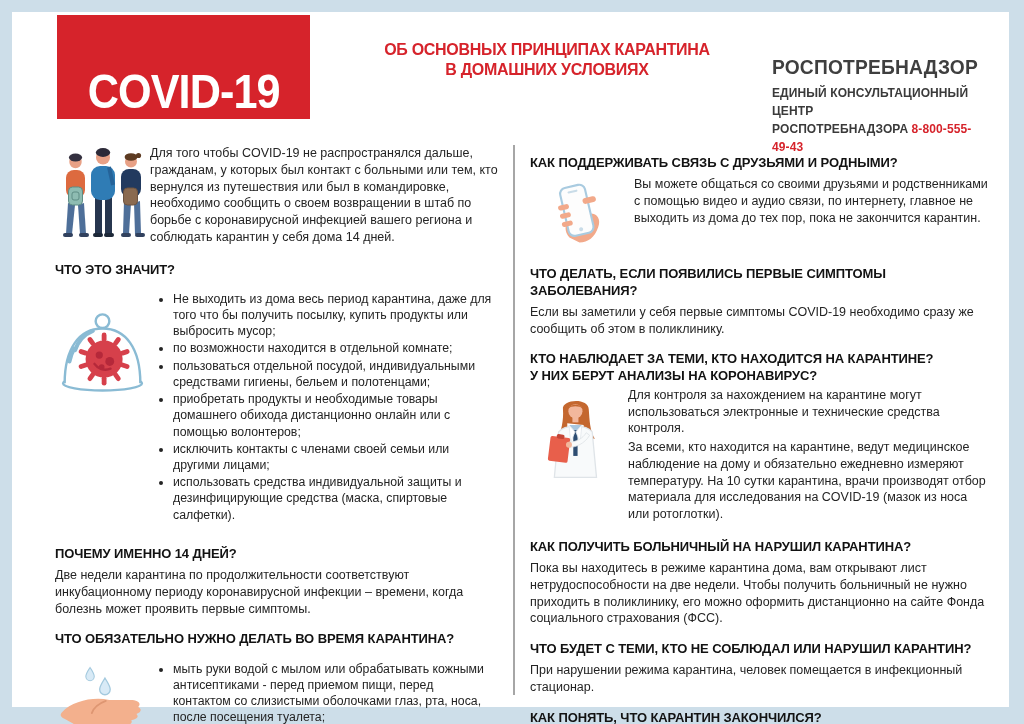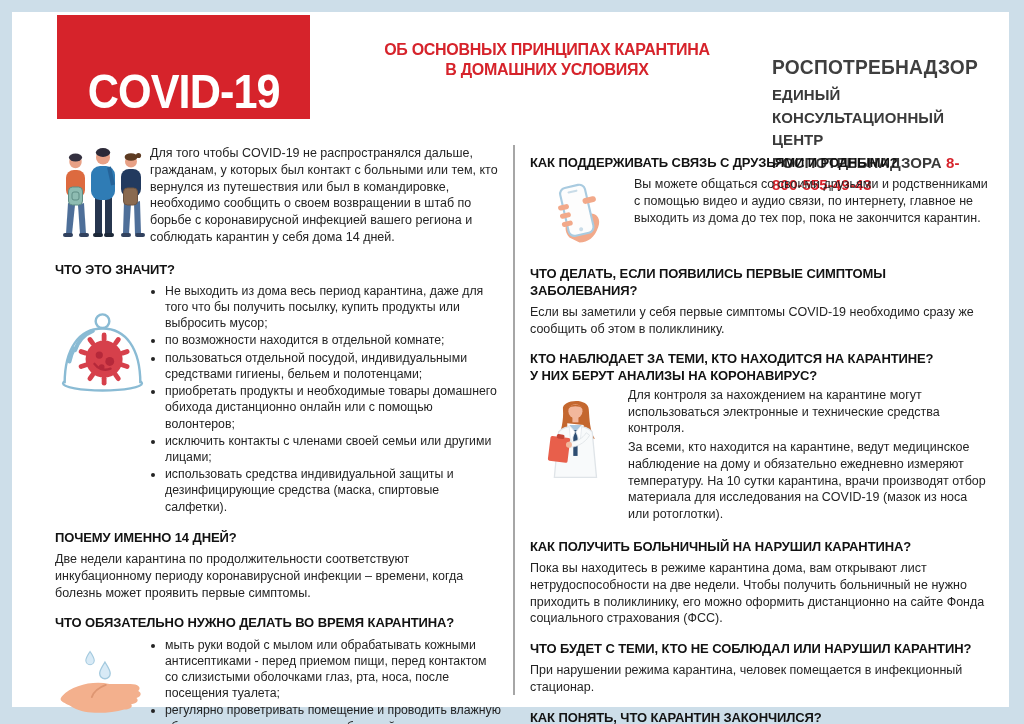--- a/index.html
+++ b/index.html
@@ -28,42 +28,42 @@
     letter-spacing:-.3px;
   }
   .org{
     position:absolute;left:760px;top:44px;width:215px;
   }
   .org-name{
     color:#3f3f3f;font-size:20px;font-weight:bold;letter-spacing:.2px;
     transform:scaleX(.96);transform-origin:left;white-space:nowrap;
   }
   .org-sub{
-    margin-top:5px;color:#3a3a3a;font-size:15px;font-weight:bold;line-height:1.5;
+    margin-top:5px;color:#3a3a3a;font-size:12px;font-weight:bold;line-height:1.5;
     letter-spacing:.1px;
   }
   .org-sub .phone{color:#d6232b;margin-top:22px;}
   
   .divider{
     position:absolute;left:501px;top:133px;width:2px;height:550px;background:#a6a6a6;
   }
   .col{position:absolute;top:133px;}
   .col-left{left:43px;width:447px;}
   .col-right{left:518px;top:136px;width:460px;}
   .col h3{
     margin:14px 0 5px 0;font-size:13px;line-height:1.25;color:#121212;
     letter-spacing:-.1px;
   }
   .col h3:first-child{margin-top:7px;}
   .col p{margin:0 0 2px 0;font-size:12.5px;line-height:1.34;color:#242424;}
   .row{display:flex;align-items:flex-start;}
   .row .icon-box{flex:0 0 95px;}
   .col-right .row .icon-box{flex:0 0 90px;}
   .row .txt{flex:1;}
-  ul{margin:0;padding-left:15px;}
+  ul{margin:8px;padding-left:15px;}
   li{font-size:12.3px;line-height:1.32;color:#242424;margin-bottom:1px;}
 </style>
 </head>
 <body>
 
 <div class="sheet">
 
   <div class="badge">
     <span>COVID-19</span>
   </div>

